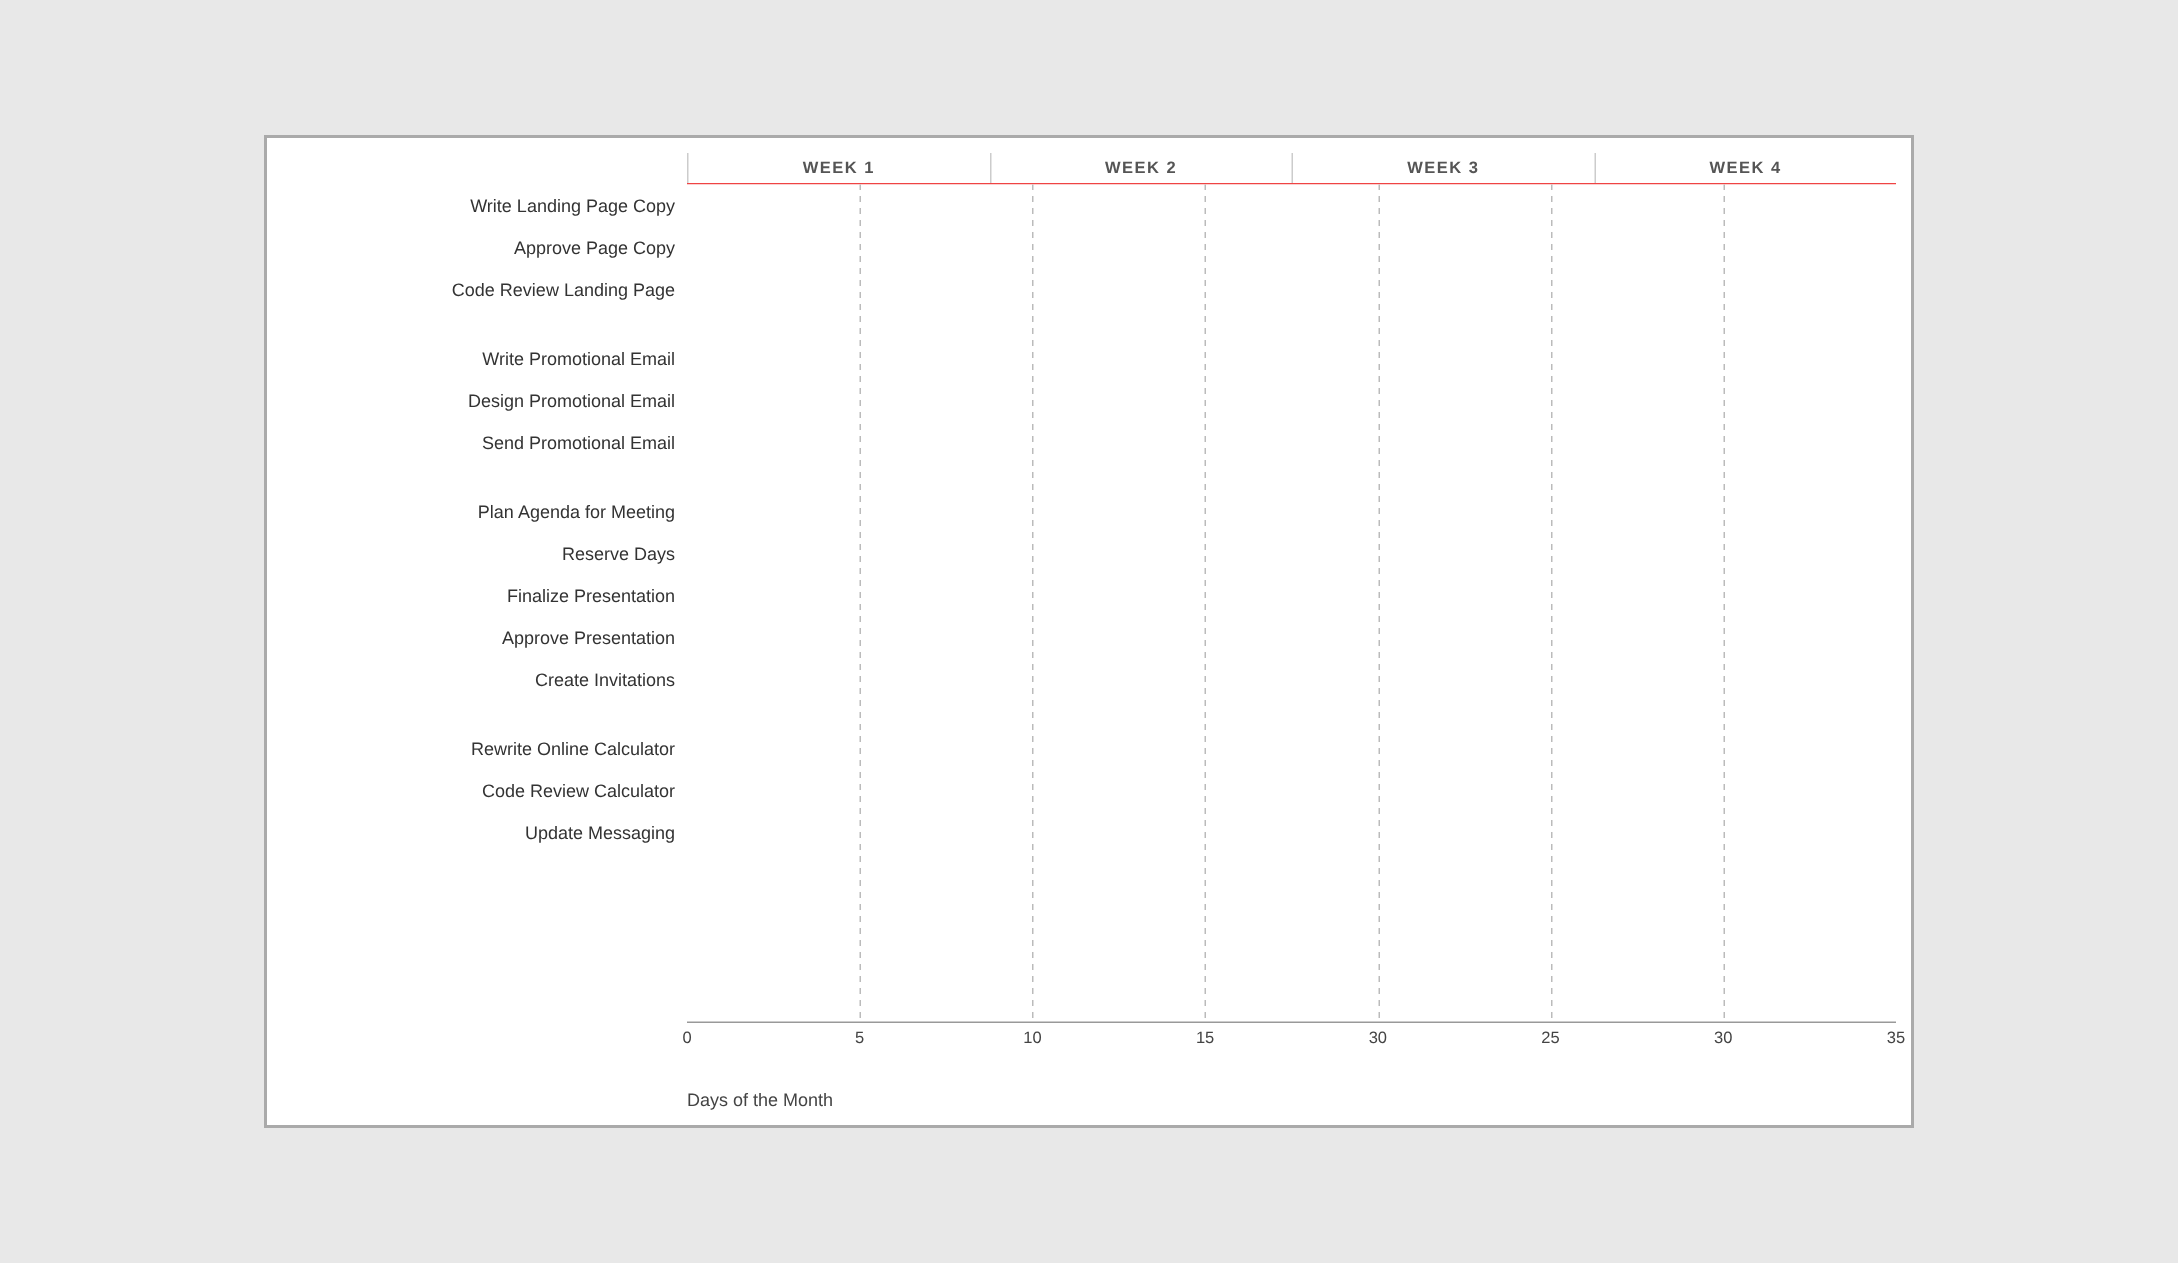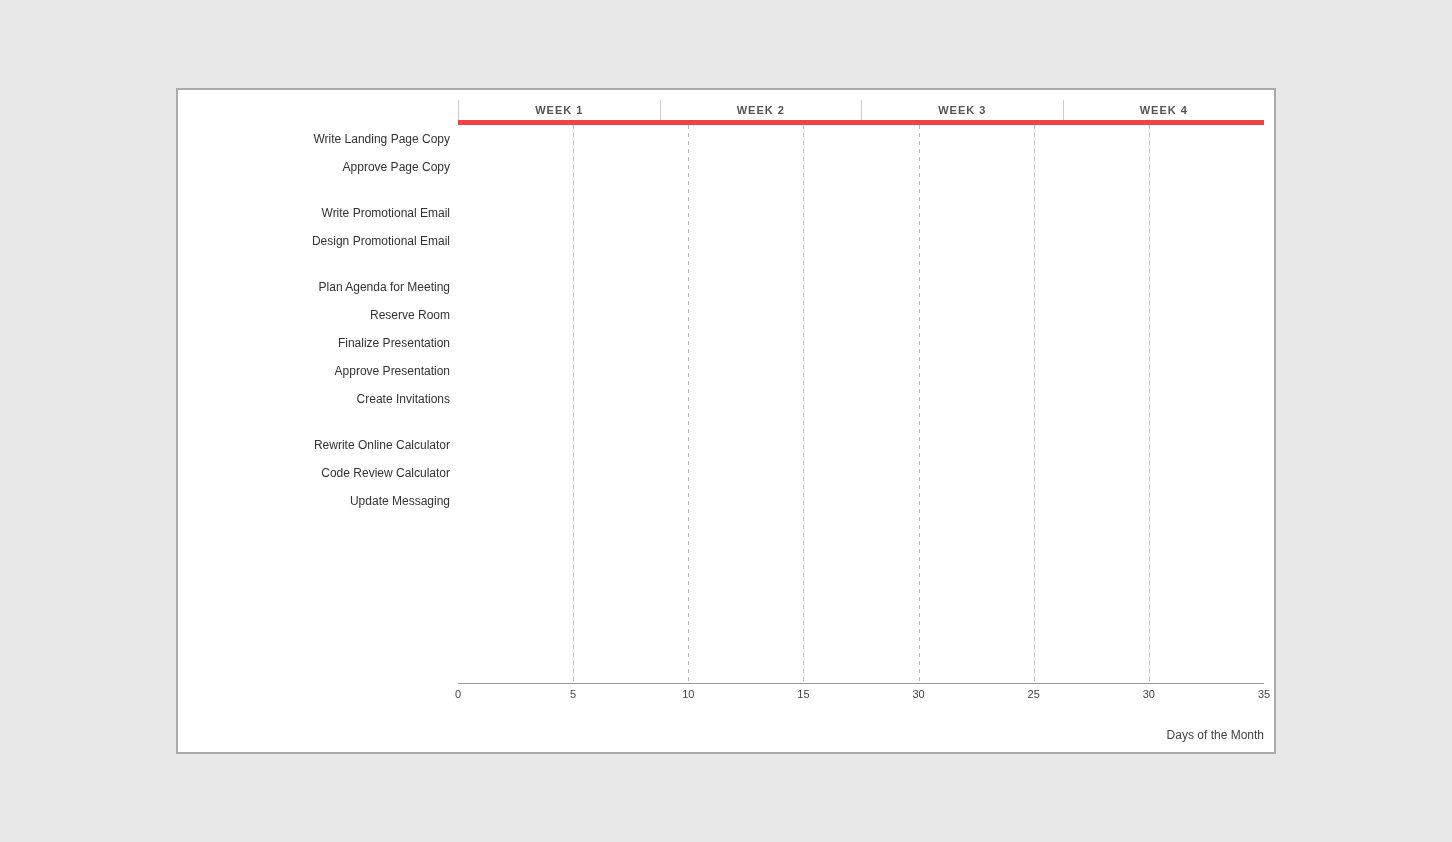--- a/index.html
+++ b/index.html
@@ -18,21 +18,21 @@
       width: 1100px;
     }
     .chart-inner {
       position: relative;
       width: 100%;
     }
     
     .week-header {
       display: flex;
       margin-left: 270px;
-      border-bottom: 5px solid #ef4444;
+      border-bottom: 1px solid #ef4444;
       margin-bottom: 0;
     }
     .week-cell {
       flex: 1;
       text-align: center;
       font-size: 11px;
       font-weight: bold;
       color: #555;
       padding: 4px 0;
       letter-spacing: 1px;
@@ -130,21 +130,21 @@
       position: relative;
       height: 20px;
     }
     .x-tick {
       position: absolute;
       font-size: 11px;
       color: #444;
       transform: translateX(-50%);
     }
     .x-axis-title {
-      text-align: right;
+      text-align: left;
       font-size: 12px;
       color: #444;
       margin-top: 20px;
       margin-left: 270px;
     }
   </style>
 </head>
 <body>
 
 <div class="chart-container">
@@ -158,33 +158,39 @@
       </div>
 
     <div class="chart-body">
       <div class="task-labels" id="task-labels-col">
       <div class="task-row">
             <span class="task-label">Write Landing Page Copy</span>
           </div>
           <div class="task-row">
             <span class="task-label">Approve Page Copy</span>
           </div>
+          <div class="task-row">
+            <span class="task-label">Code Review Landing Page</span>
+          </div>
           <div class="task-row spacer"></div>
           <div class="task-row">
             <span class="task-label">Write Promotional Email</span>
           </div>
           <div class="task-row">
             <span class="task-label">Design Promotional Email</span>
           </div>
+          <div class="task-row">
+            <span class="task-label">Send Promotional Email</span>
+          </div>
           <div class="task-row spacer"></div>
           <div class="task-row">
             <span class="task-label">Plan Agenda for Meeting</span>
           </div>
           <div class="task-row">
-            <span class="task-label">Reserve Room</span>
+            <span class="task-label">Reserve Days</span>
           </div>
           <div class="task-row">
             <span class="task-label">Finalize Presentation</span>
           </div>
           <div class="task-row">
             <span class="task-label">Approve Presentation</span>
           </div>
           <div class="task-row">
             <span class="task-label">Create Invitations</span>
           </div>

